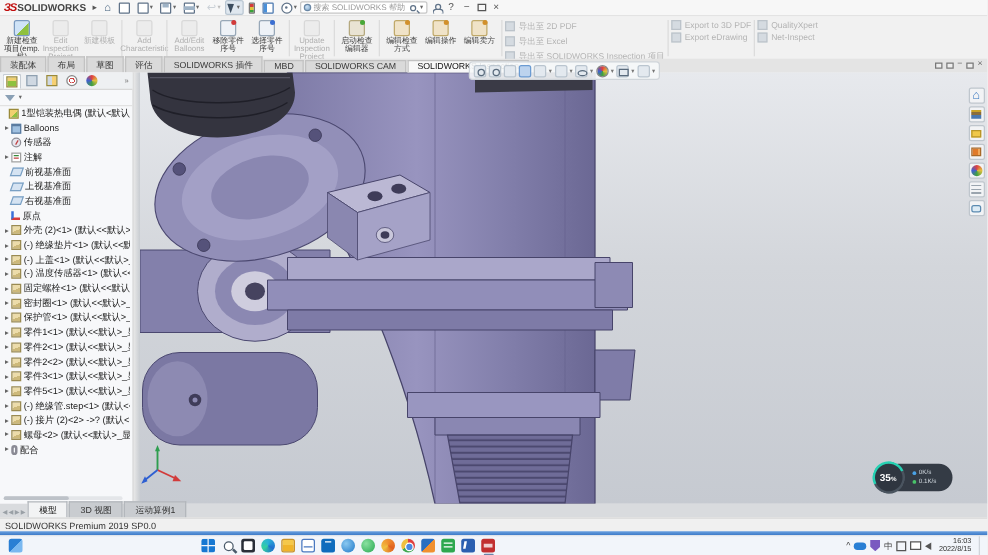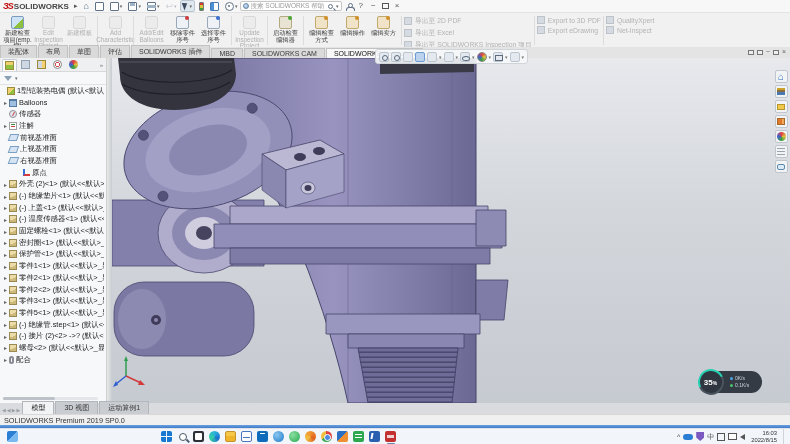--- a/index.html
+++ b/index.html
@@ -416,21 +416,21 @@
         <div class="trow" style="padding-left: 2px;">
           <span class="arr"></span>
           <span class="ic8 ic8-plane"></span>
           <span class="tlabel">上视基准面</span>
         </div>
         <div class="trow" style="padding-left: 2px;">
           <span class="arr"></span>
           <span class="ic8 ic8-plane"></span>
           <span class="tlabel">右视基准面</span>
         </div>
-        <div class="trow" style="padding-left: 16px;">
+        <div class="trow" style="padding-left: 2px;">
           <span class="arr"></span>
           <span class="ic8 ic8-origin"></span>
           <span class="tlabel">原点</span>
         </div>
         <div class="trow" style="padding-left: 2px;">
           <span class="arr">▸</span>
           <span class="ic8 ic8-part"></span>
           <span class="tlabel">外壳 (2)&lt;1&gt; (默认&lt;&lt;默认&gt;_显示状</span>
         </div>
         <div class="trow" style="padding-left: 2px;">

